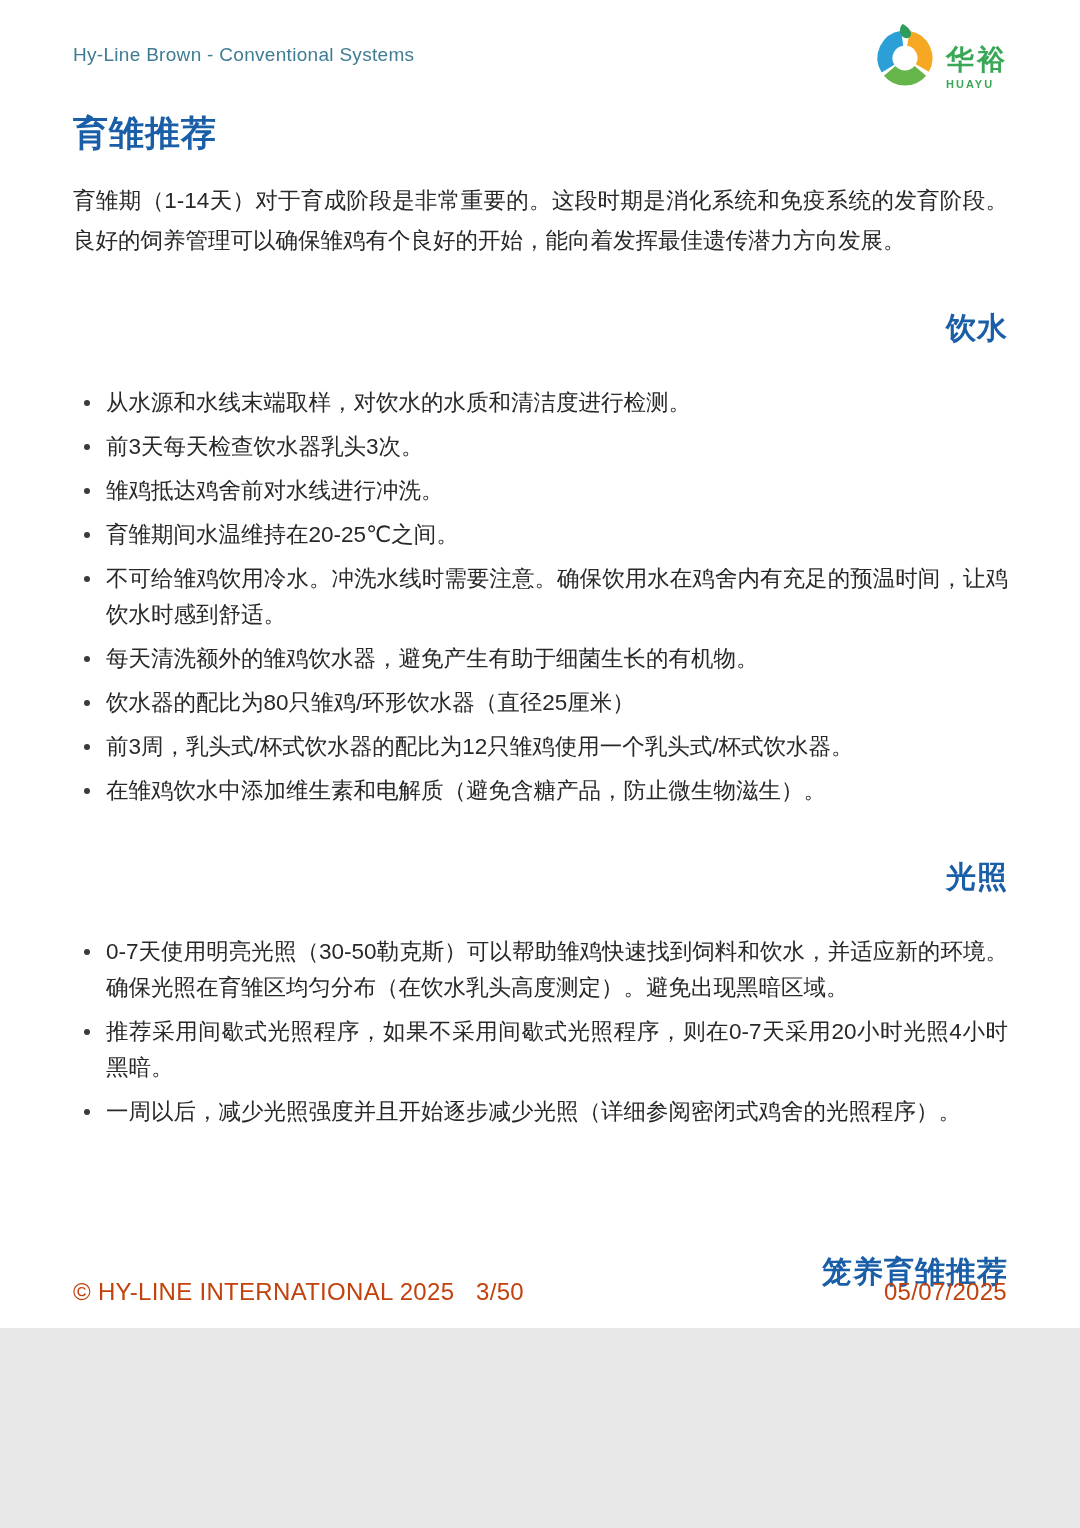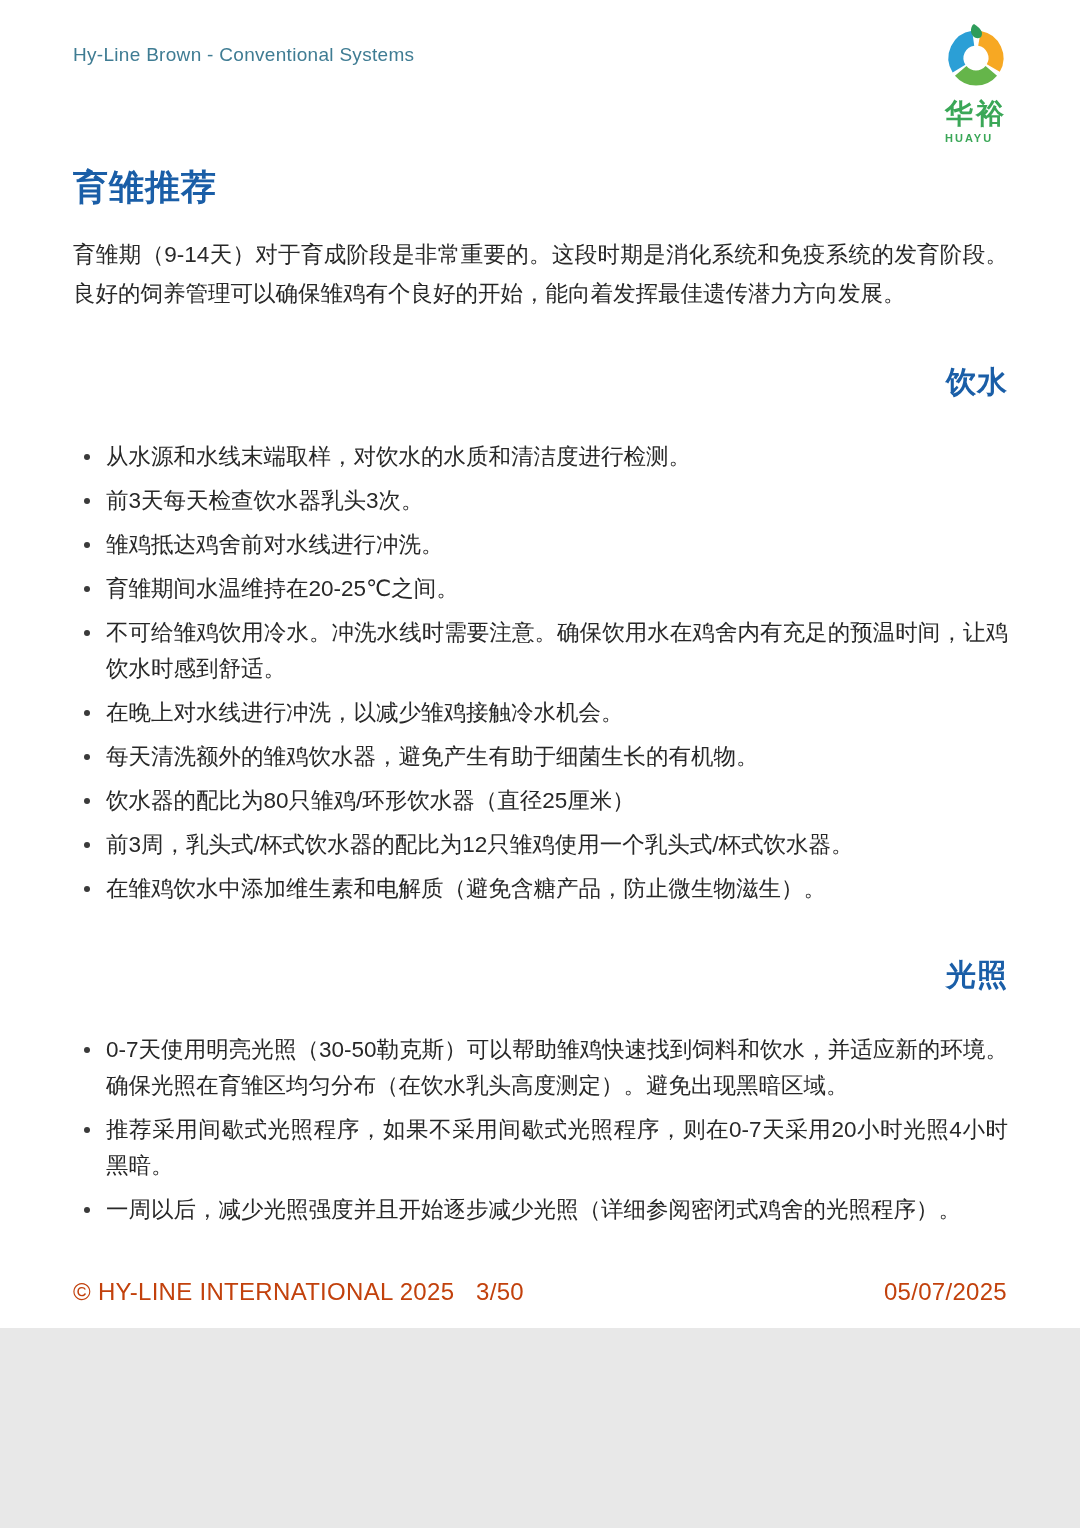--- a/index.html
+++ b/index.html
@@ -18,21 +18,21 @@
     display: flex;
     justify-content: space-between;
     align-items: flex-start;
   }
   .breadcrumb {
     font-size: 19px;
     letter-spacing: 0.3px;
     color: #3f7c93;
     margin-top: 10px;
   }
-  .logo { display: flex; align-items: center; gap: 9px; margin-top: -12px; flex-direction: column; }
+  .logo { display: flex; align-items: flex-end; gap: 9px; margin-top: -12px; }
   .logo-mark { width: 64px; height: 68px; }
   .logo-text { display: flex; flex-direction: column; align-items: flex-start; }
   .logo-cn {
     font-size: 28px;
     font-weight: bold;
     color: #3aa757;
     letter-spacing: 3px;
     line-height: 1.1;
   }
   .logo-en {
@@ -117,30 +117,29 @@
       </svg>
       <div class="logo-text">
         <div class="logo-cn">华裕</div>
         <div class="logo-en">HUAYU</div>
       </div>
     </div>
   </div>
 
   <h1 class="page-title">育雏推荐</h1>
 
-  <p class="intro">育雏期（9-14天）对于育成阶段是非常重要的。这段时期是消化系统和免疫系统的发育阶段。良好的饲养管理可以确保雏鸡有个良好的开始，能向着发挥最佳遗传潜力方向发展。</p>
+  <p class="intro">育雏期（1-14天）对于育成阶段是非常重要的。这段时期是消化系统和免疫系统的发育阶段。良好的饲养管理可以确保雏鸡有个良好的开始，能向着发挥最佳遗传潜力方向发展。</p>
 
   <h2 class="section-heading">饮水</h2>
   <ul class="bullet-list">
     <li>从水源和水线末端取样，对饮水的水质和清洁度进行检测。</li>
     <li>前3天每天检查饮水器乳头3次。</li>
     <li>雏鸡抵达鸡舍前对水线进行冲洗。</li>
     <li>育雏期间水温维持在20-25℃之间。</li>
     <li>不可给雏鸡饮用冷水。冲洗水线时需要注意。确保饮用水在鸡舍内有充足的预温时间，让鸡饮水时感到舒适。</li>
-    <li>在晚上对水线进行冲洗，以减少雏鸡接触冷水机会。</li>
     <li>每天清洗额外的雏鸡饮水器，避免产生有助于细菌生长的有机物。</li>
     <li>饮水器的配比为80只雏鸡/环形饮水器（直径25厘米）</li>
     <li>前3周，乳头式/杯式饮水器的配比为12只雏鸡使用一个乳头式/杯式饮水器。</li>
     <li>在雏鸡饮水中添加维生素和电解质（避免含糖产品，防止微生物滋生）。</li>
   </ul>
 
   <h2 class="section-heading">光照</h2>
   <ul class="bullet-list">
     <li>0-7天使用明亮光照（30-50勒克斯）可以帮助雏鸡快速找到饲料和饮水，并适应新的环境。确保光照在育雏区均匀分布（在饮水乳头高度测定）。避免出现黑暗区域。</li>
     <li>推荐采用间歇式光照程序，如果不采用间歇式光照程序，则在0-7天采用20小时光照4小时黑暗。</li>

